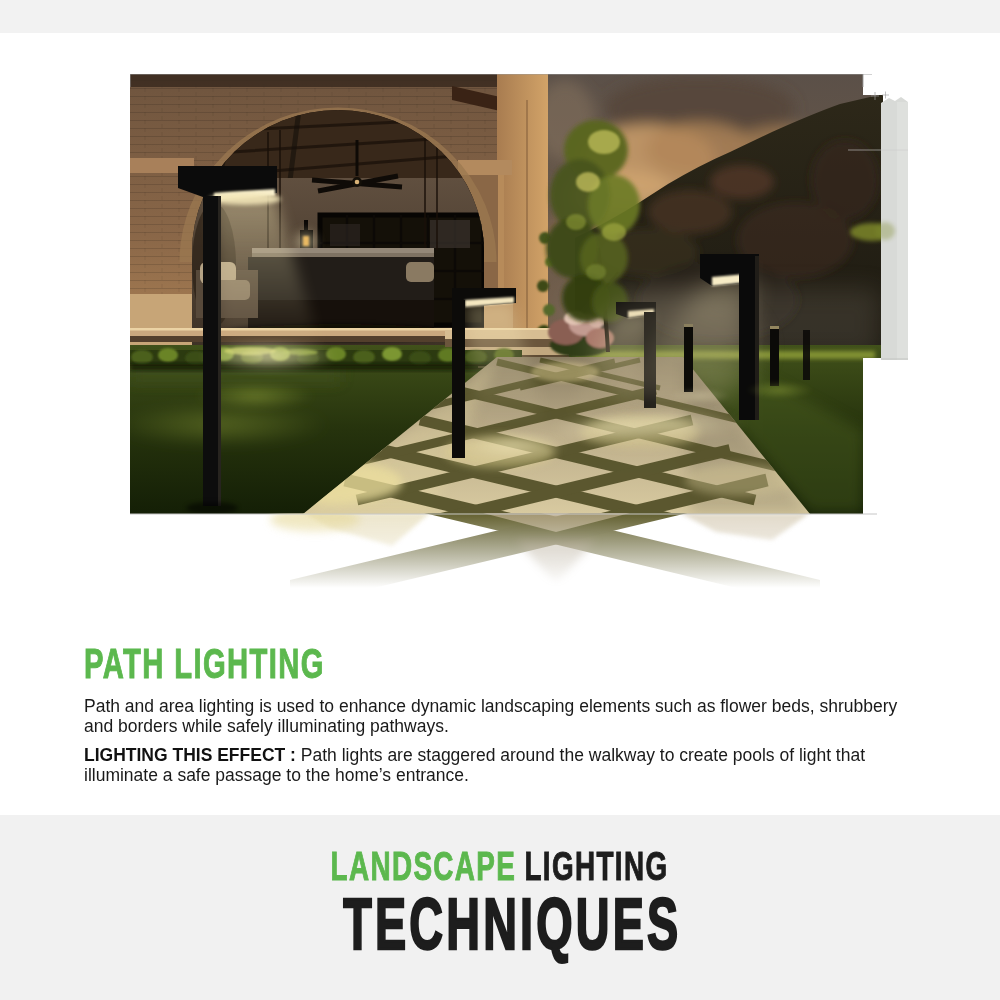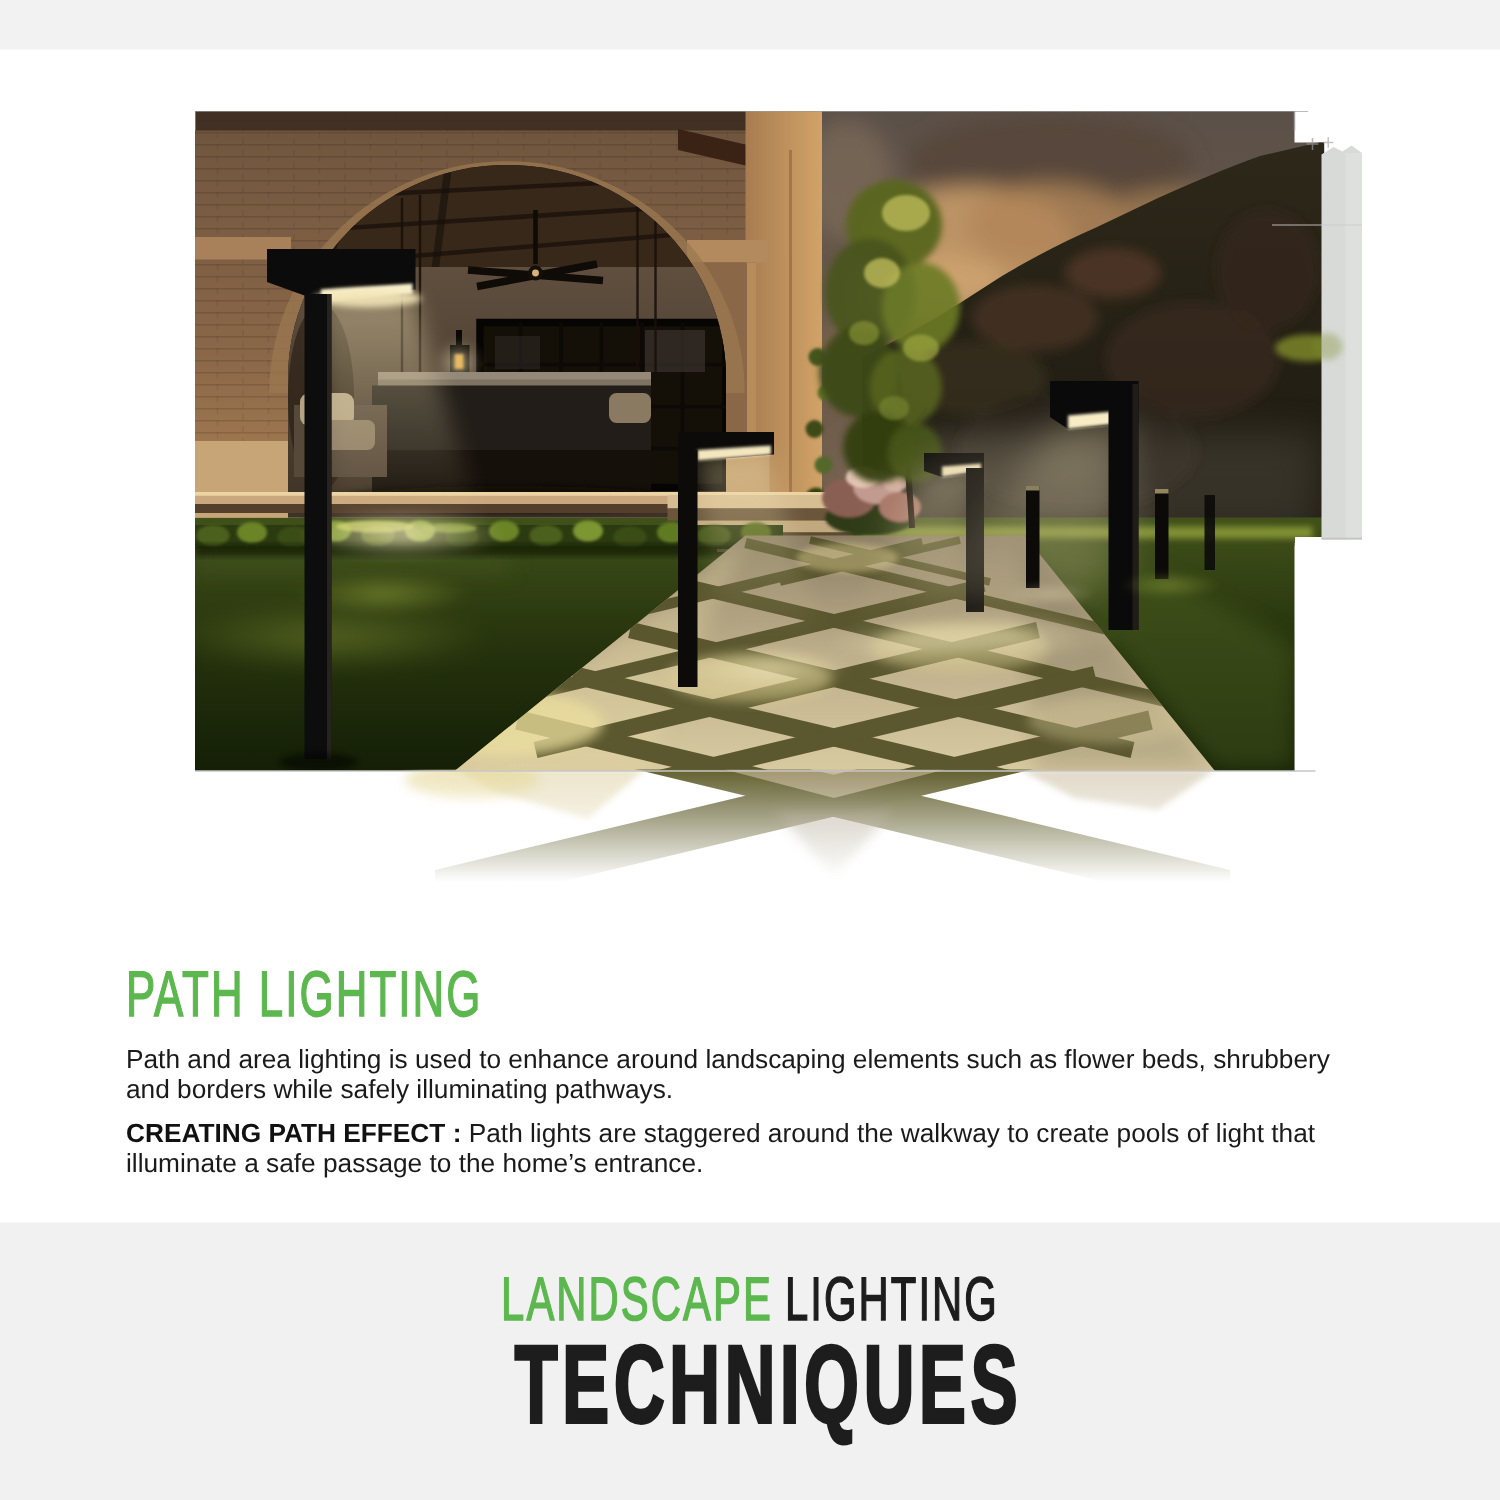--- a/index.html
+++ b/index.html
@@ -2,29 +2,29 @@
 <html><head>
 <meta charset="utf-8">
 <style>
   html,body{margin:0;padding:0;background:#fff;}
   .page{position:relative;width:1000px;height:1000px;background:#ffffff;overflow:hidden;
         font-family:"Liberation Sans",sans-serif;}
   .top-band{position:absolute;top:0;left:0;width:100%;height:33px;background:#f2f2f2;}
   .hero{position:absolute;left:130px;top:74px;width:778px;height:520px;margin:0;}
   .hero svg{display:block;}
   .content{position:absolute;left:84px;top:635px;width:835px;}
-  .title{margin:0 0 10px 0;padding-top:5px;font-size:43px;line-height:46px;font-weight:normal;
+  .title{margin:0 0 10px 0;padding-top:5px;font-size:43px;line-height:46px;font-weight:bold;
          color:#5cb84e;letter-spacing:2px;}
   .sq-title{display:inline-block;transform:scaleX(.68);transform-origin:0 50%;white-space:nowrap;
             -webkit-text-stroke:1px #5cb84e;}
   .body{margin:0 0 9px 0;font-size:17.5px;line-height:20px;color:#1a1a1a;}
   .lead{font-weight:bold;color:#111111;}
   .footer{position:absolute;left:0;bottom:0;width:100%;height:185px;background:#f1f1f1;
           text-align:center;box-sizing:border-box;padding-top:31px;}
-  .f-line1{font-size:41px;line-height:41px;font-weight:normal;letter-spacing:2px;}
+  .f-line1{font-size:41px;line-height:41px;font-weight:bold;letter-spacing:2px;}
   .sq1{display:inline-block;transform:scaleX(.68);transform-origin:50% 50%;white-space:nowrap;}
   .green{color:#5cb84e;-webkit-text-stroke:1px #5cb84e;margin-right:12px;}
   .dark{color:#1d1d1d;-webkit-text-stroke:1px #1d1d1d;}
   .f-line2{font-size:73px;line-height:73px;font-weight:bold;color:#1d1d1d;letter-spacing:5px;padding-left:24px;}
   .sq2{display:inline-block;transform:scaleX(.64);transform-origin:50% 50%;white-space:nowrap;
        -webkit-text-stroke:2.5px #1d1d1d;}
 </style>
 </head>
 <body>
 
@@ -392,21 +392,21 @@
         <path d="M882,95 h7 M885.5,91.5 v7" opacity=".6"></path>
         <path d="M104,296 V506" stroke="#d2d2d2" opacity=".9"></path>
         <path d="M848,150 H908" stroke="#cccccc" opacity=".6"></path>
         <path d="M130,514 H877" stroke="#c6c6c6"></path>
       </g>
     </svg>
   </figure>
 
   <section class="content">
     <h1 class="title"><span class="sq-title">PATH LIGHTING</span></h1>
-    <p class="body">Path and area lighting is used to enhance around landscaping elements such as flower beds, shrubbery and borders while safely illuminating pathways.</p>
-    <p class="body"><strong class="lead">CREATING PATH EFFECT :</strong> <span>Path lights are staggered around the walkway to create pools of light that illuminate a safe passage to the home’s entrance.</span></p>
+    <p class="body">Path and area lighting is used to enhance dynamic landscaping elements such as flower beds, shrubbery and borders while safely illuminating pathways.</p>
+    <p class="body"><strong class="lead">LIGHTING THIS EFFECT :</strong> <span>Path lights are staggered around the walkway to create pools of light that illuminate a safe passage to the home’s entrance.</span></p>
   </section>
 
   <footer class="footer">
     <div class="f-line1"><span class="sq1"><span class="green">LANDSCAPE</span><span class="dark">LIGHTING</span></span></div>
     <div class="f-line2"><span class="sq2">TECHNIQUES</span></div>
   </footer>
 </div>
 
 </body></html>

